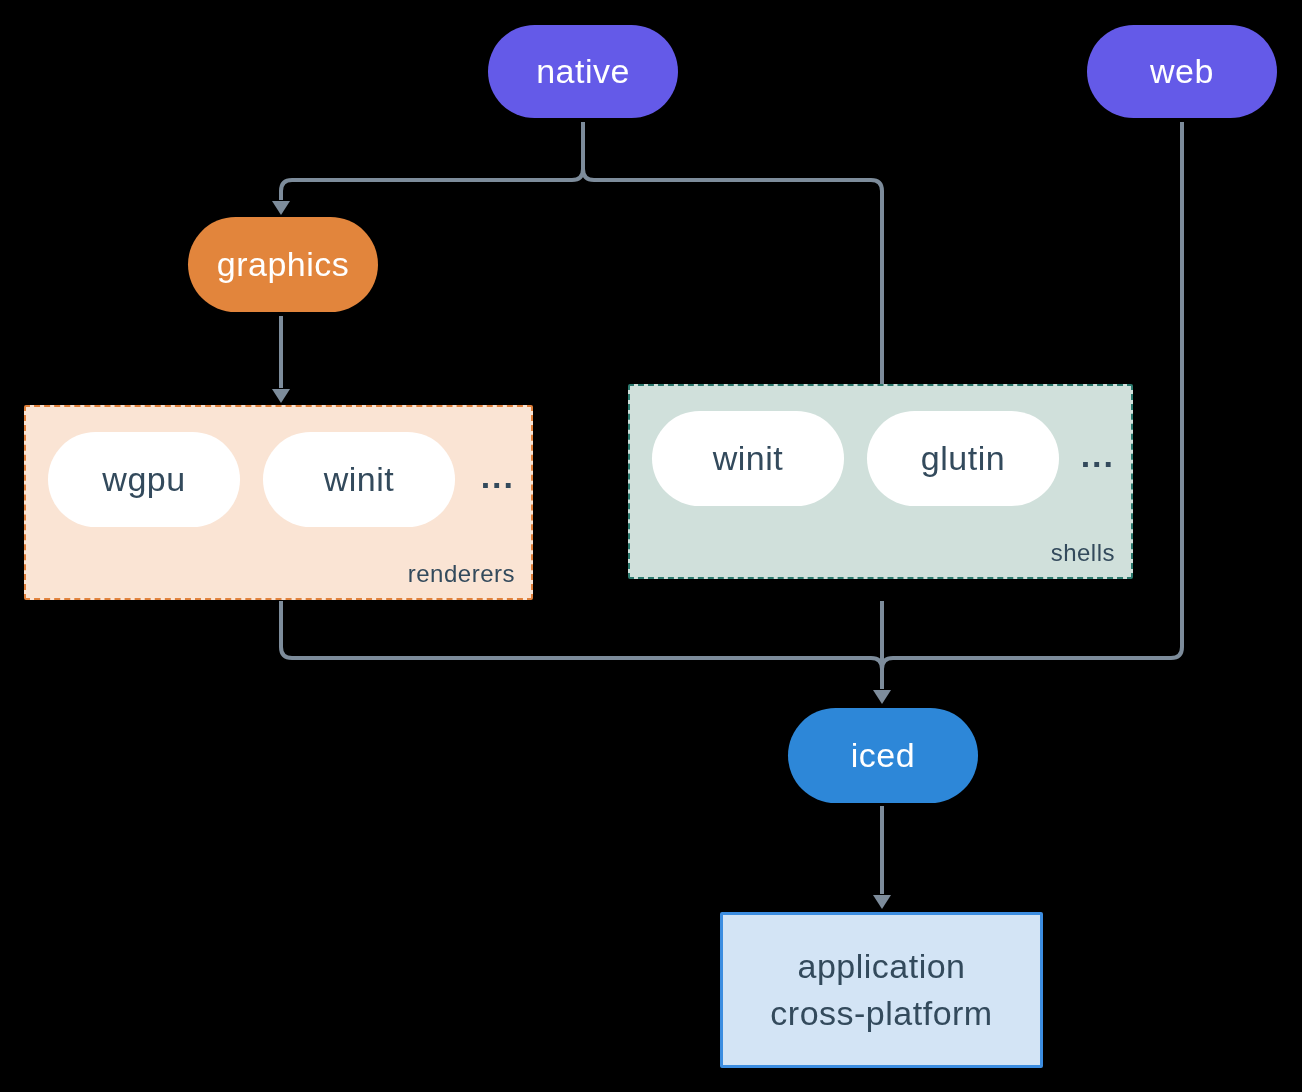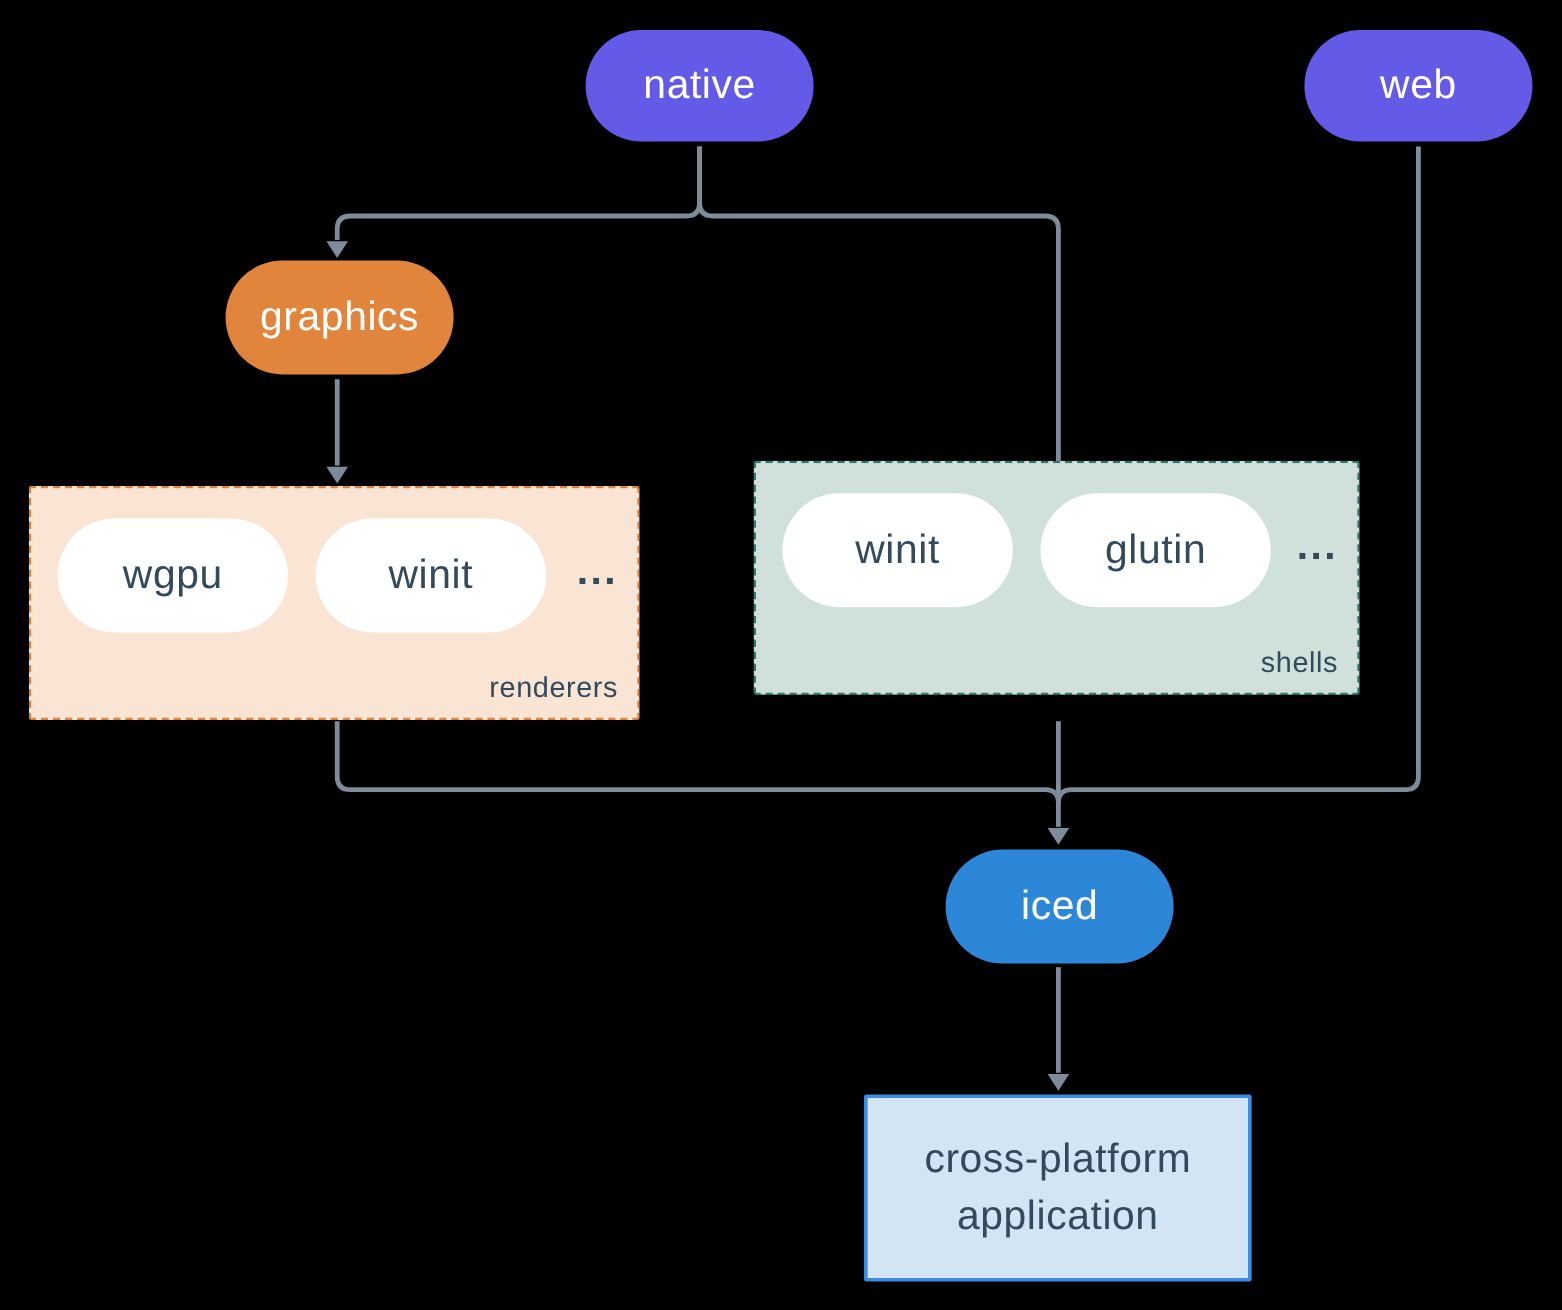--- a/index.html
+++ b/index.html
@@ -148,17 +148,17 @@
     </div>
     <span class="ellipsis">...</span>
     <span class="group-label">shells</span>
   </div>
 
   <div class="pill blue" id="node-iced">
     <span>iced</span>
   </div>
 
   <div id="node-app">
+    <span>application</span>
     <span>cross-platform</span>
-    <span>application</span>
   </div>
 
 </div>
 
 </body></html>

